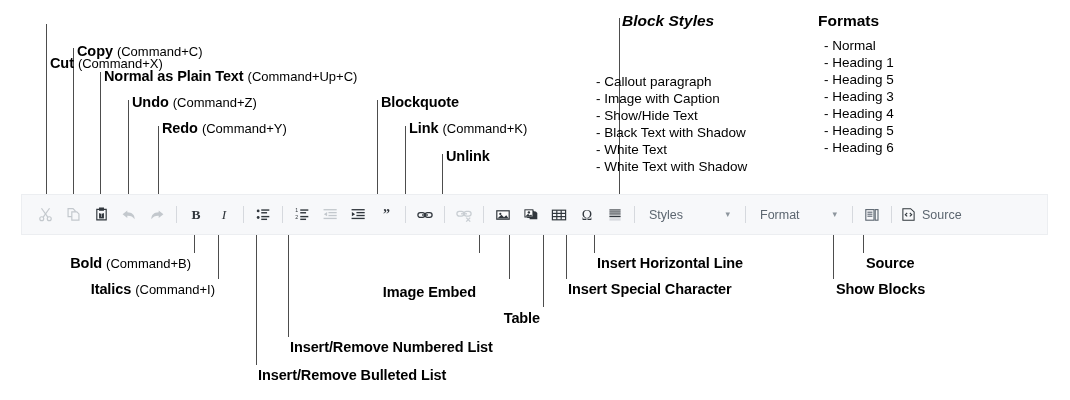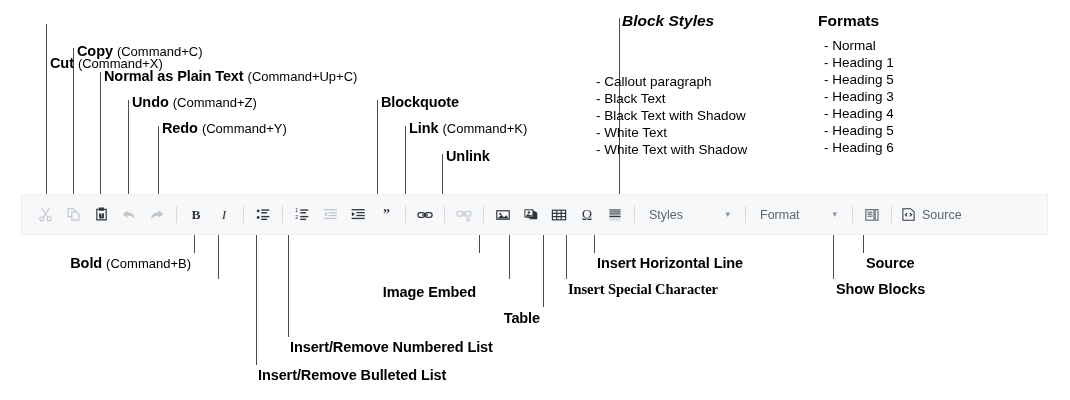--- a/index.html
+++ b/index.html
@@ -179,21 +179,22 @@
   </div>
 
   <div class="anno" style="left:446px; top:149px;">
     <span class="bold">Unlink</span>
     <span class="keys"></span>
   </div>
 
   <div class="col-head" style="left:622px; top:13px;font-style:italic;">Block Styles</div>
   <div class="col-list" style="left:596px; top:37px;margin-top:36px;">
     <div>- Callout paragraph</div>
-    <div>- Black Text</div>
+    <div>- Image with Caption</div>
+    <div>- Show/Hide Text</div>
     <div>- Black Text with Shadow</div>
     <div>- White Text</div>
     <div>- White Text with Shadow</div>
   </div>
 
   <div class="col-head" style="left:818px; top:13px;">Formats</div>
   <div class="col-list" style="left:824px; top:37px;">
     <div>- Normal</div>
     <div>- Heading 1</div>
     <div>- Heading 5</div>
@@ -428,20 +429,24 @@
   <div class="leader" style="left:594px; top:235px; height:18px;"></div>
   <div class="leader" style="left:566px; top:235px; height:44px;"></div>
   <div class="leader" style="left:863px; top:235px; height:18px;"></div>
   <div class="leader" style="left:833px; top:235px; height:44px;"></div>
 
   <div class="anno right" style="left:0px; width:191px; top:256px;">
     <span class="bold">Bold</span>
     <span class="keys">(Command+B)</span>
   </div>
 
+  <div class="anno right" style="left:0px; width:215px; top:282px;">
+    <span class="bold">Italics</span>
+    <span class="keys">(Command+I)</span>
+  </div>
 
   <div class="anno" style="left:258px; top:368px;">
     <span class="bold">Insert/Remove Bulleted List</span>
   </div>
 
   <div class="anno" style="left:290px; top:340px;">
     <span class="bold">Insert/Remove Numbered List</span>
   </div>
 
   <div class="anno right" style="left:0px; width:476px; top:256px;margin-top:29px;">
@@ -450,21 +455,21 @@
 
 
   <div class="anno right" style="left:0px; width:540px; top:311px;">
     <span class="bold">Table</span>
   </div>
 
   <div class="anno" style="left:597px; top:256px;">
     <span class="bold">Insert Horizontal Line</span>
   </div>
 
-  <div class="anno" style="left:568px; top:282px;font-family:Liberation Serif, serif;">
+  <div class="anno" style="left:568px; top:282px;">
     <span class="bold">Insert Special Character</span>
   </div>
 
   <div class="anno" style="left:866px; top:256px;">
     <span class="bold">Source</span>
   </div>
 
   <div class="anno" style="left:836px; top:282px;">
     <span class="bold">Show Blocks</span>
   </div>

